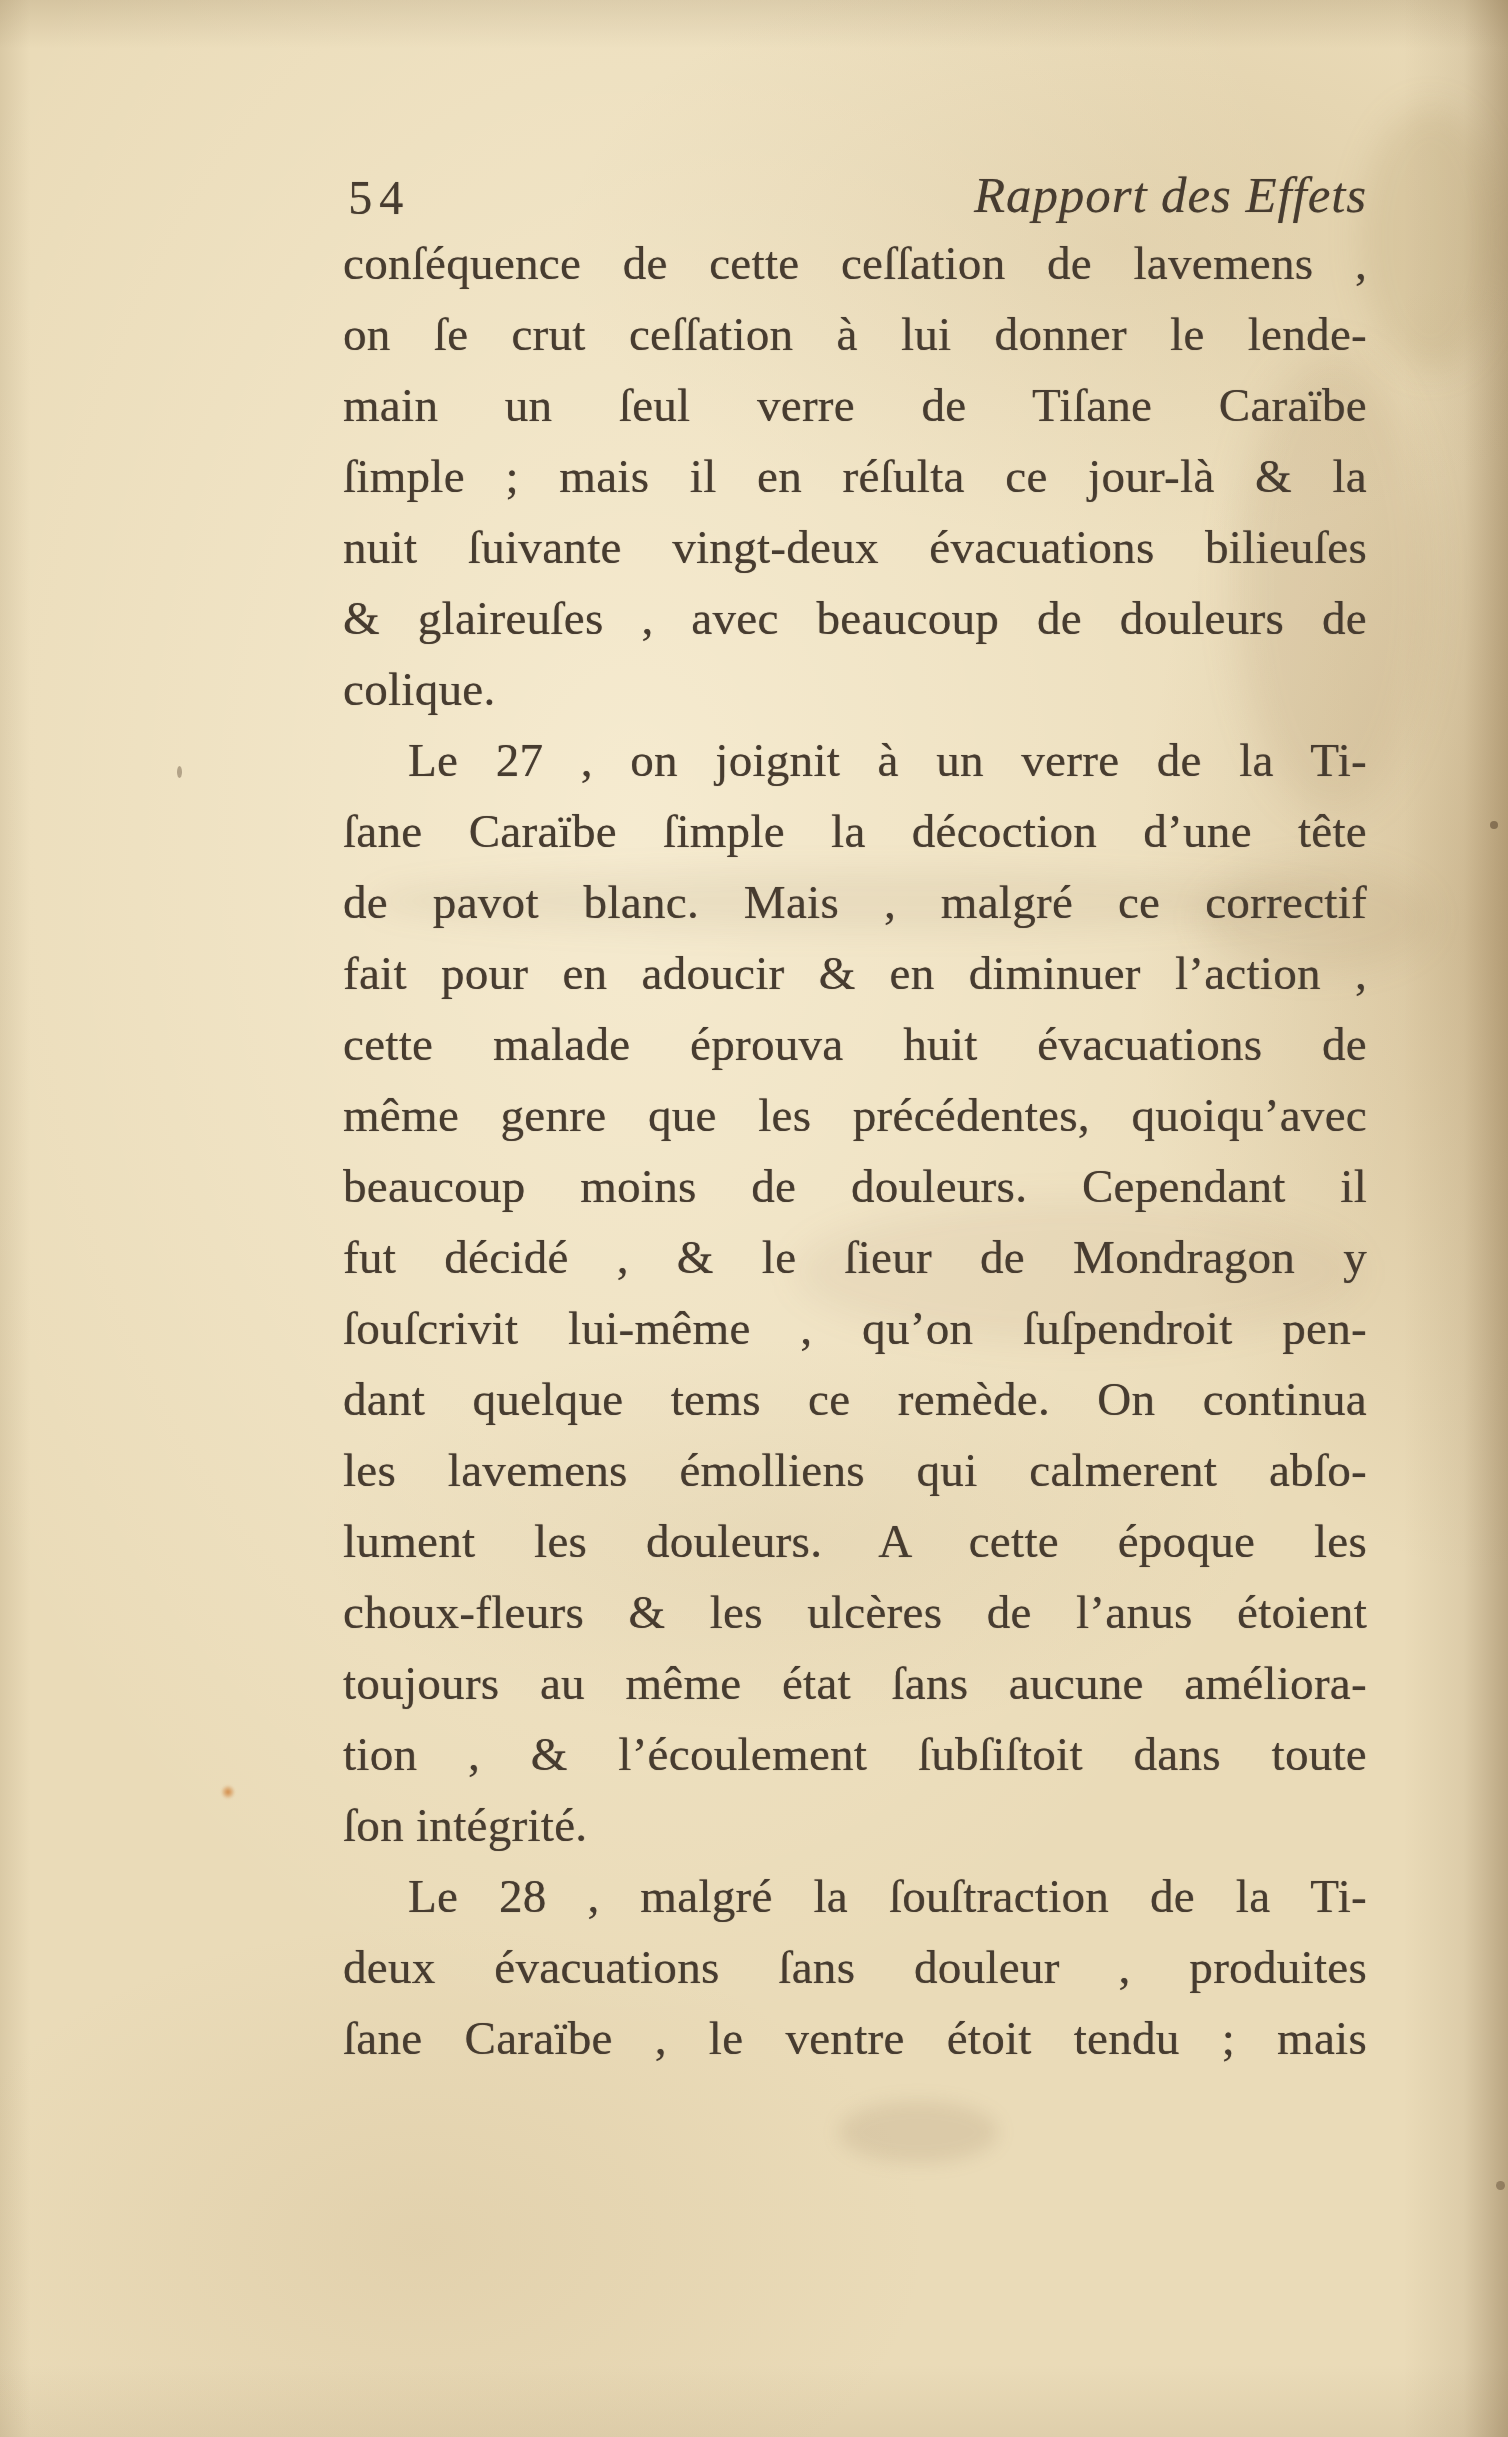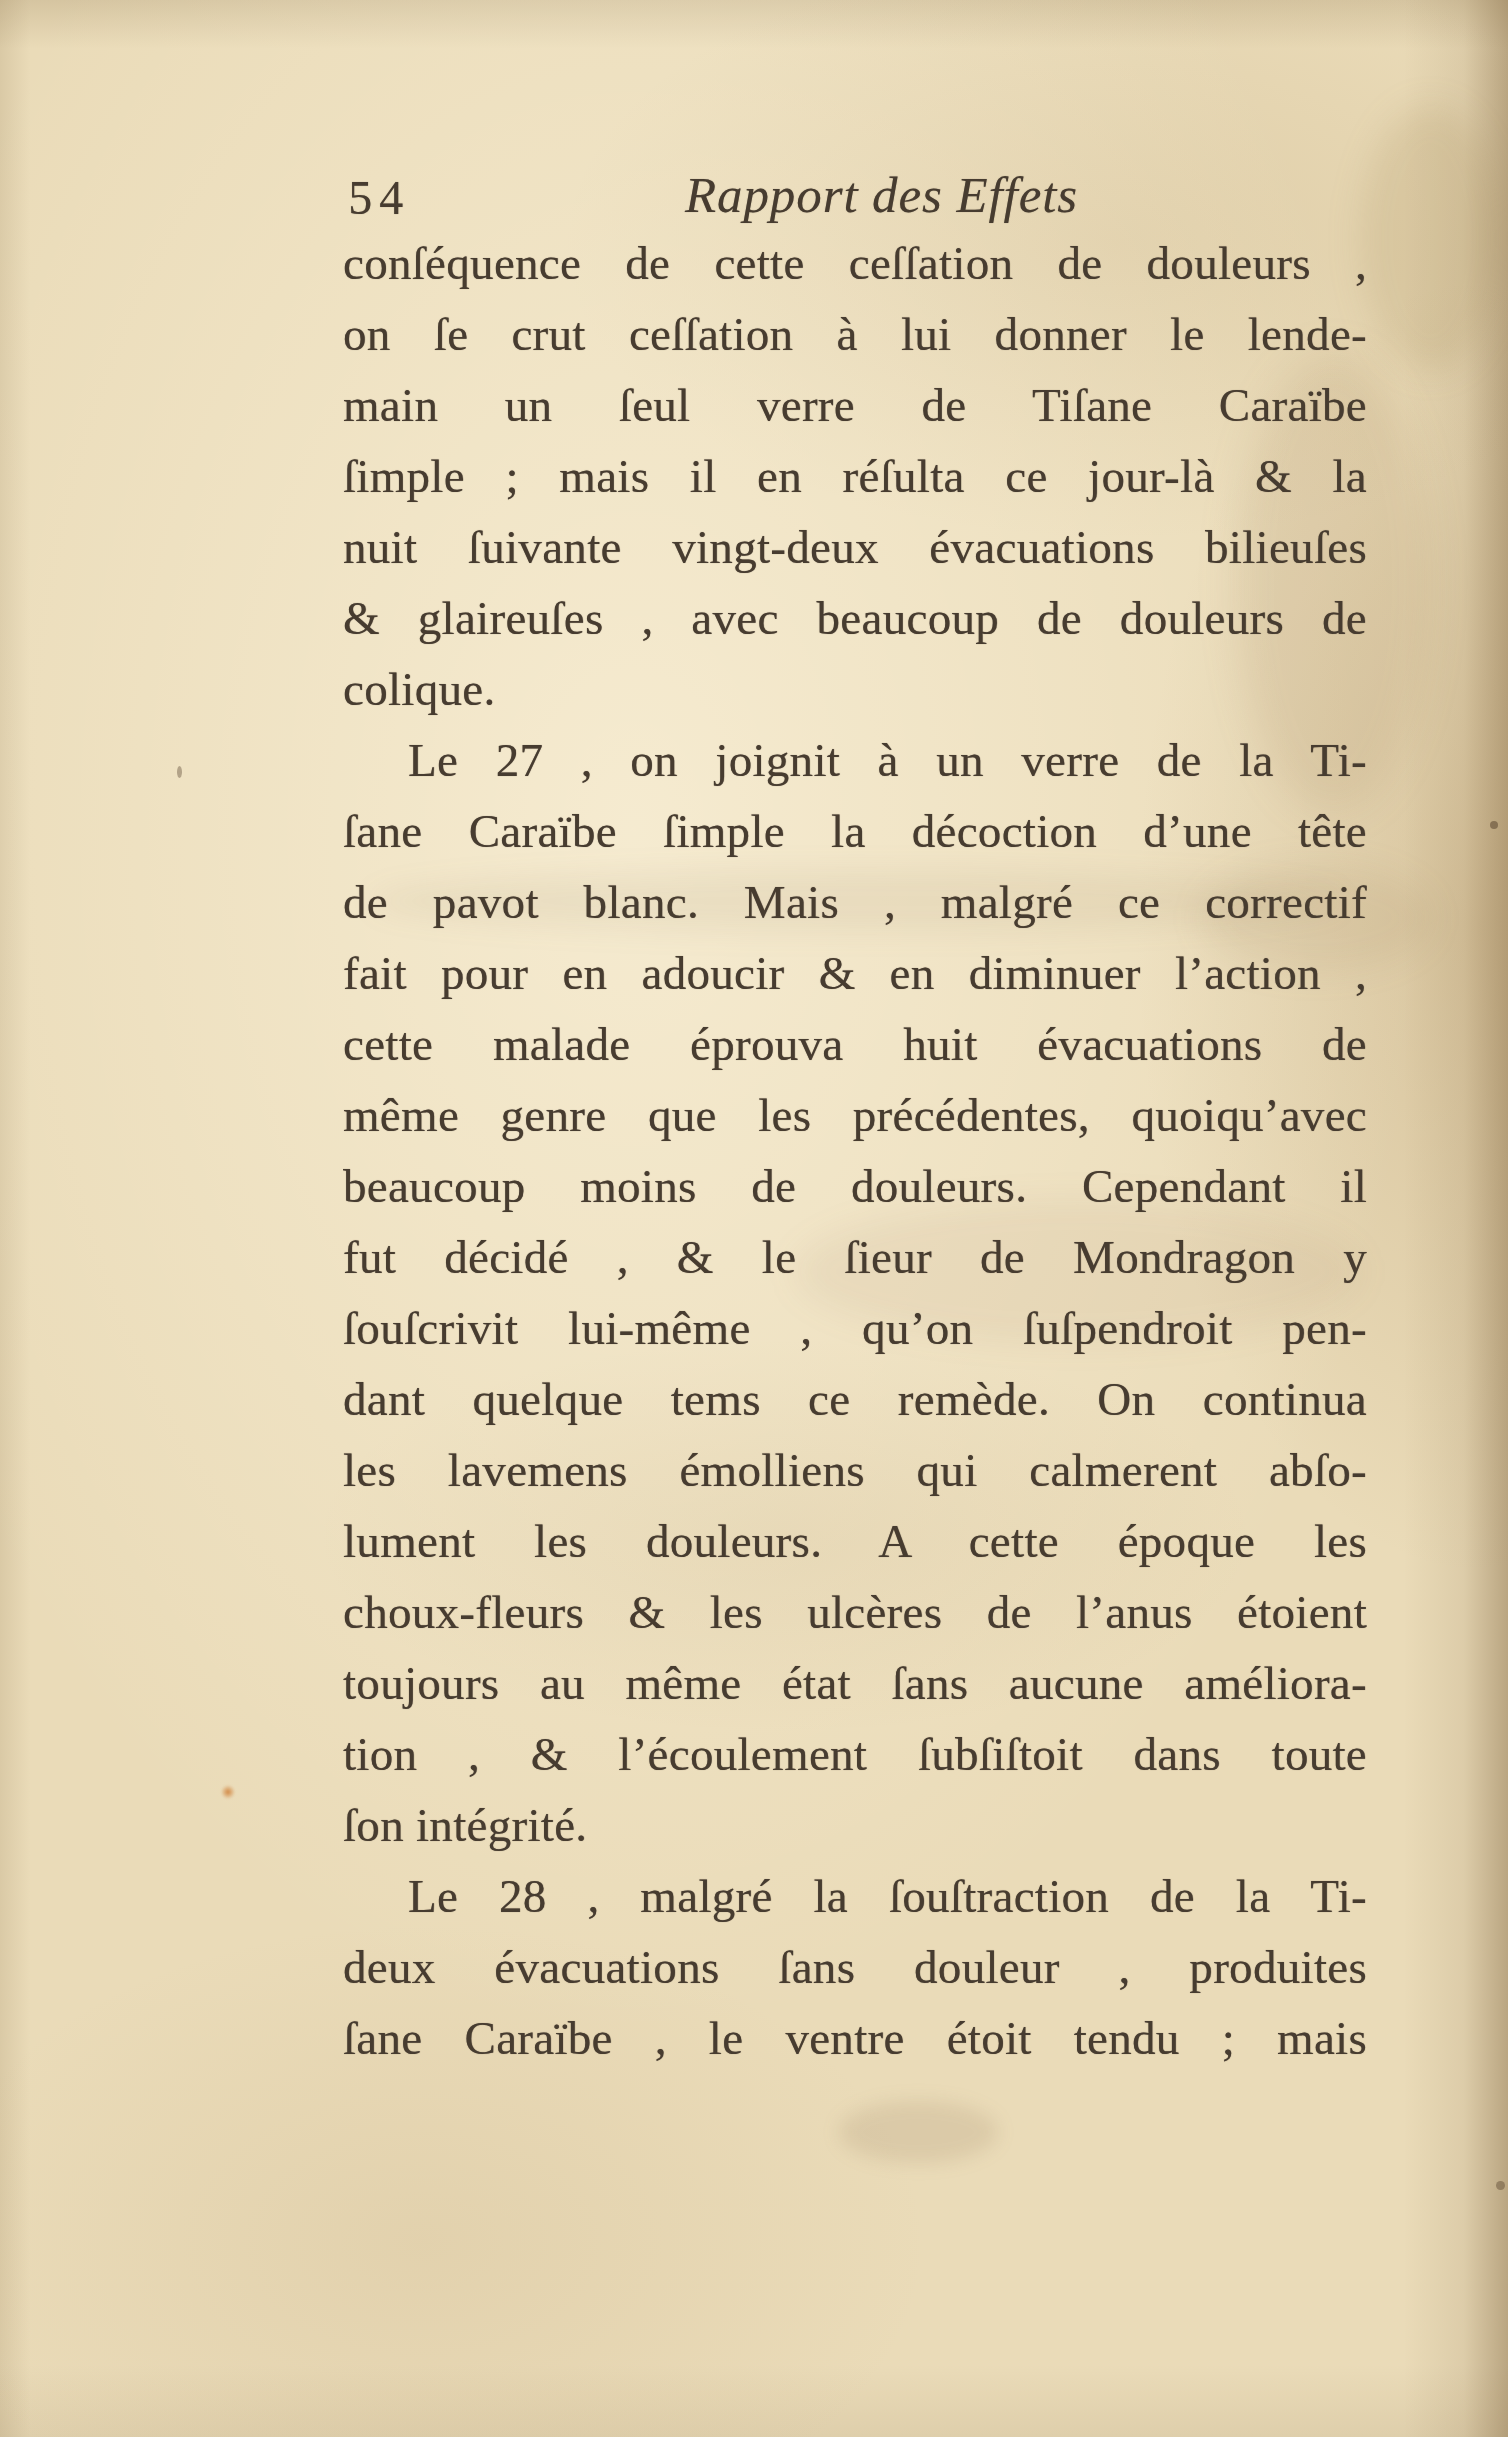--- a/index.html
+++ b/index.html
@@ -22,21 +22,21 @@
       linear-gradient(to right, rgba(120,95,55,.14), rgba(120,95,55,0) 2%),
       linear-gradient(to top, rgba(120,95,55,.10), rgba(120,95,55,0) 3%);
   }
   .content{position:absolute;left:343px;top:166px;width:1024px;color:var(--ink,#473c30);}
   .header-row{position:relative;height:62px;text-decoration:underline;}
   .pagenum{
     position:absolute;left:5.3px;top:3.5px;font-size:48px;letter-spacing:7px;
     text-shadow:0 0 0.9px rgba(71,60,48,.55);
   }
   .running-title{
-    position:absolute;left:53px;right:0;top:0;text-align:center;
+    position:absolute;left:53px;right:0;top:0;text-align:right;
     font-style:italic;font-size:51px;letter-spacing:0.9px;
     text-shadow:0 0 0.9px rgba(71,60,48,.55);
   }
   .textblock{position:relative;margin-top:0;}
   .line{
     height:71px;line-height:71px;font-size:47px;
     text-align:justify;text-align-last:justify;-moz-text-align-last:justify;
     letter-spacing:0.3px;overflow:hidden;
     text-shadow:0 0 0.9px rgba(71,60,48,.6), 0.4px 0.4px 0 rgba(71,60,48,.22);
   }
@@ -65,21 +65,21 @@
   <div class="speck" style="left:1490px;top:821px;width:8px;height:8px;background:rgba(80,60,40,.5);"></div>
   <div class="speck" style="left:1496px;top:2181px;width:8.8px;height:8.8px;background:rgba(80,60,40,.4);"></div>
   <div class="speck" style="left:177px;top:766px;width:5.3px;height:12.4px;background:rgba(90,70,50,.4);"></div>
 
   <div class="content">
     <div class="header-row">
       <span class="pagenum">54</span>
       <span class="running-title">Rapport des Effets</span>
     </div>
     <div class="textblock">
-        <div class="line">conſéquence de cette ceſſation de douleurs ,</div>
+        <div class="line">conſéquence de cette ceſſation de lavemens ,</div>
         <div class="line">on ſe crut ceſſation à lui donner le lende-</div>
         <div class="line">main un ſeul verre de Tiſane Caraïbe</div>
         <div class="line">ſimple ; mais il en réſulta ce jour-là &amp; la</div>
         <div class="line">nuit ſuivante vingt-deux évacuations bilieuſes</div>
         <div class="line">&amp; glaireuſes , avec beaucoup de douleurs de</div>
         <div class="line nofill">colique.</div>
         <div class="line indent">Le 27 , on joignit à un verre de la Ti-</div>
         <div class="line">ſane Caraïbe ſimple la décoction d’une tête</div>
         <div class="line">de pavot blanc. Mais , malgré ce correctif</div>
         <div class="line">fait pour en adoucir &amp; en diminuer l’action ,</div>

